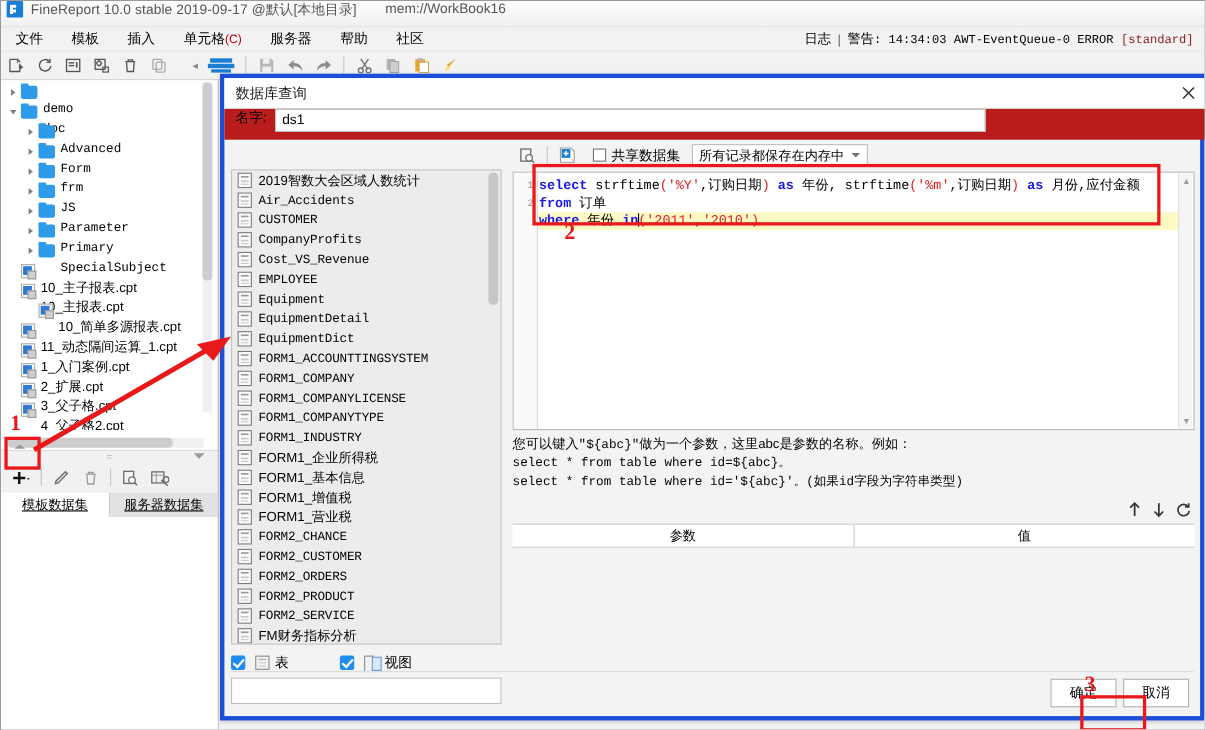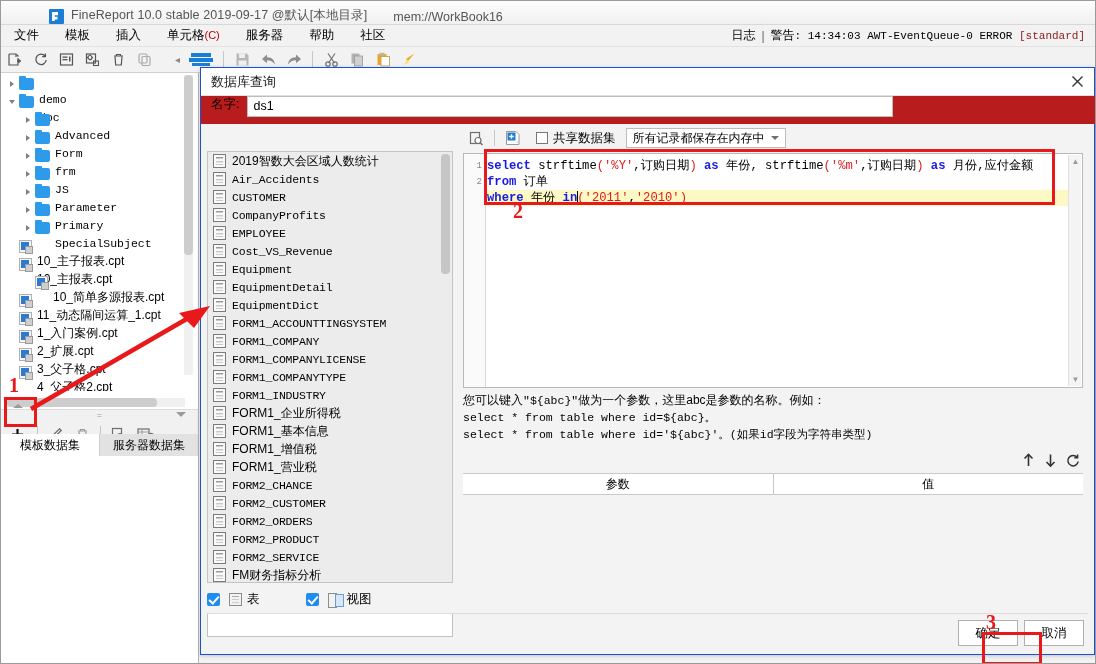--- a/index.html
+++ b/index.html
@@ -17,21 +17,21 @@
     background: #ffffff;
     border: 1px solid #9a9a9a;
     overflow: hidden;
   }
 
   
   .titlebar {
     position: absolute; left: 0; top: 0; width: 1094px; height: 24px;
     background: linear-gradient(#fdfdfd, #f0f0f0);
     border-bottom: 1px solid #d8d8d8;
-    display: flex; align-items: flex-end; padding-left: 43px;
+    display: flex; align-items: flex-start;
   }
   .app-logo {
     width: 15px; height: 15px; margin-left: 5px; margin-right: 7px;
     background: #1a7fd4; position: relative; flex: none;
     border-radius: 1px;
   }
   .app-logo::after {
     content: ""; position: absolute; left: 3px; top: 3px;
     width: 6px; height: 9px; background: #fff;
     clip-path: polygon(0 0,100% 0,100% 35%,45% 35%,45% 52%,92% 52%,92% 82%,45% 82%,45% 100%,0 100%);
@@ -143,21 +143,21 @@
     width: 0; height: 0; border-bottom: 4px solid #9a9a9a;
     border-left: 5px solid transparent; border-right: 5px solid transparent;
   }
   .ds-toolbar {
     position: absolute; left: 0; top: 347px; width: 197px; height: 28px;
     background: #f1f1f1; display: flex; align-items: center; padding-left: 5px;
   }
   .ds-btn { width: 27px; height: 24px; display: flex; align-items: center; justify-content: center; }
   .ds-sep { width: 1px; height: 16px; background: #c4c4c4; margin: 0 4px; }
   .ds-tabs {
-    position: absolute; left: 0; top: 361px; width: 197px; height: 22px; display: flex;
+    position: absolute; left: 0; top: 375px; width: 197px; height: 22px; display: flex; text-decoration: underline;
   }
   .ds-tab {
     flex: 1; display: flex; align-items: center; justify-content: center;
     font-size: 12px; color: #000; background: #e2e2e2;
     border-right: 1px solid #cfcfcf;
   }
   .ds-tab.active { background: #ffffff; }
   .left-blank {
     position: absolute; left: 0; top: 397px; width: 197px; height: 267px; background: #fff;
   }
@@ -171,21 +171,21 @@
     position: absolute; left: 198px; top: 72px; width: 4px; height: 592px;
     background: #f2f2f2;
   }
   .wa-bottom-strip {
     position: absolute; left: 198px; top: 648px; width: 896px; height: 16px; background: #f2f2f2;
   }
 
   
   .dialog {
     position: absolute; left: 199px; top: 66px; width: 895px; height: 588px;
-    background: #f3f3f3; border: 1px solid #1d4ed8;
+    background: #f3f3f3; border: 4px solid #1d4ed8;
     box-shadow: 0 1px 4px rgba(0,0,0,.18);
   }
   .dlg-title {
     position: absolute; left: 0; top: 0; width: 893px; height: 28px;
     background: #ffffff; display: flex; align-items: center;
     border-bottom: 1px solid #e0e0e0;
   }
   .dlg-title-text { margin-left: 10px; font-size: 13px; color: #1a1a1a; }
   .dlg-close {
     margin-left: auto; width: 34px; height: 26px; display: flex;
@@ -753,25 +753,25 @@
             <div class="tbl-row">
               <span class="tbl-icon"></span>
               <span class="tbl-text">CUSTOMER</span>
             </div>
             <div class="tbl-row">
               <span class="tbl-icon"></span>
               <span class="tbl-text">CompanyProfits</span>
             </div>
             <div class="tbl-row">
               <span class="tbl-icon"></span>
+              <span class="tbl-text">Cost_VS_Revenue</span>
+            </div>
+            <div class="tbl-row">
+              <span class="tbl-icon"></span>
               <span class="tbl-text">EMPLOYEE</span>
-            </div>
-            <div class="tbl-row">
-              <span class="tbl-icon"></span>
-              <span class="tbl-text">Cost_VS_Revenue</span>
             </div>
             <div class="tbl-row">
               <span class="tbl-icon"></span>
               <span class="tbl-text">Equipment</span>
             </div>
             <div class="tbl-row">
               <span class="tbl-icon"></span>
               <span class="tbl-text">EquipmentDetail</span>
             </div>
             <div class="tbl-row">

